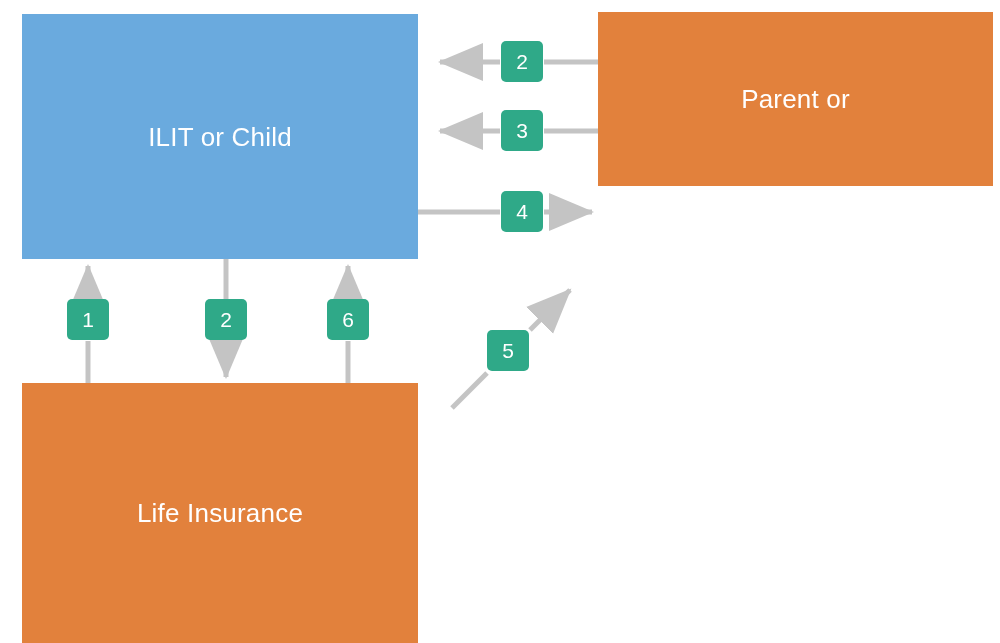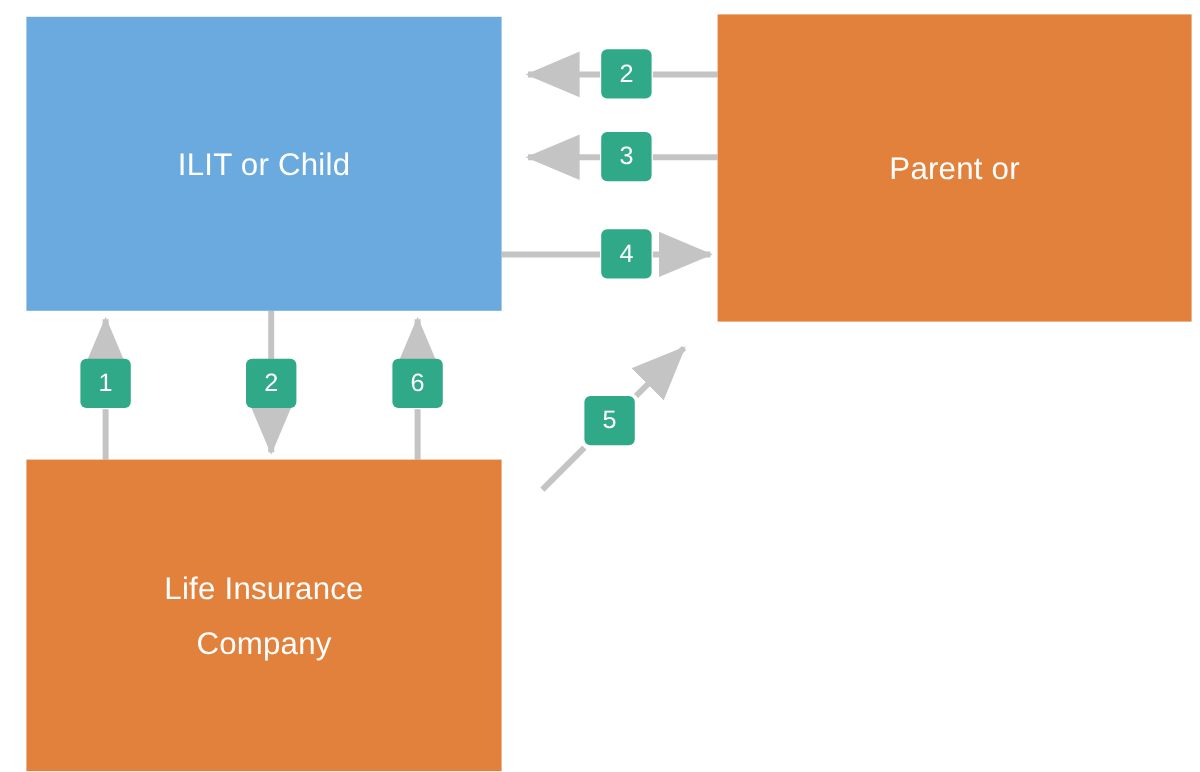--- a/index.html
+++ b/index.html
@@ -41,21 +41,21 @@
     left: 22px;
     top: 14px;
     width: 396px;
     height: 245px;
     background: #6AAADE;
   }
   #node-parent {
     left: 598px;
     top: 12px;
     width: 395px;
-    height: 256px;
+    height: 174px;
     background: #E2813C;
   }
   #node-insurance {
     left: 22px;
     top: 383px;
     width: 396px;
     height: 260px;
     background: #E2813C;
   }
 
@@ -144,21 +144,20 @@
   <div class="node" id="node-ilit">
     <span class="node-label">ILIT or Child</span>
   </div>
 
   <div class="node" id="node-parent">
     <span class="node-label">Parent or</span>
   </div>
 
   <div class="node" id="node-insurance">
     <span class="node-label">Life Insurance</span>
-    <span class="node-label">Company</span>
   </div>
 
   <div class="badge" id="badge-top-2">2</div>
 
   <div class="badge" id="badge-top-3">3</div>
 
   <div class="badge" id="badge-top-4">4</div>
 
   <div class="badge" id="badge-left-1">1</div>
 

